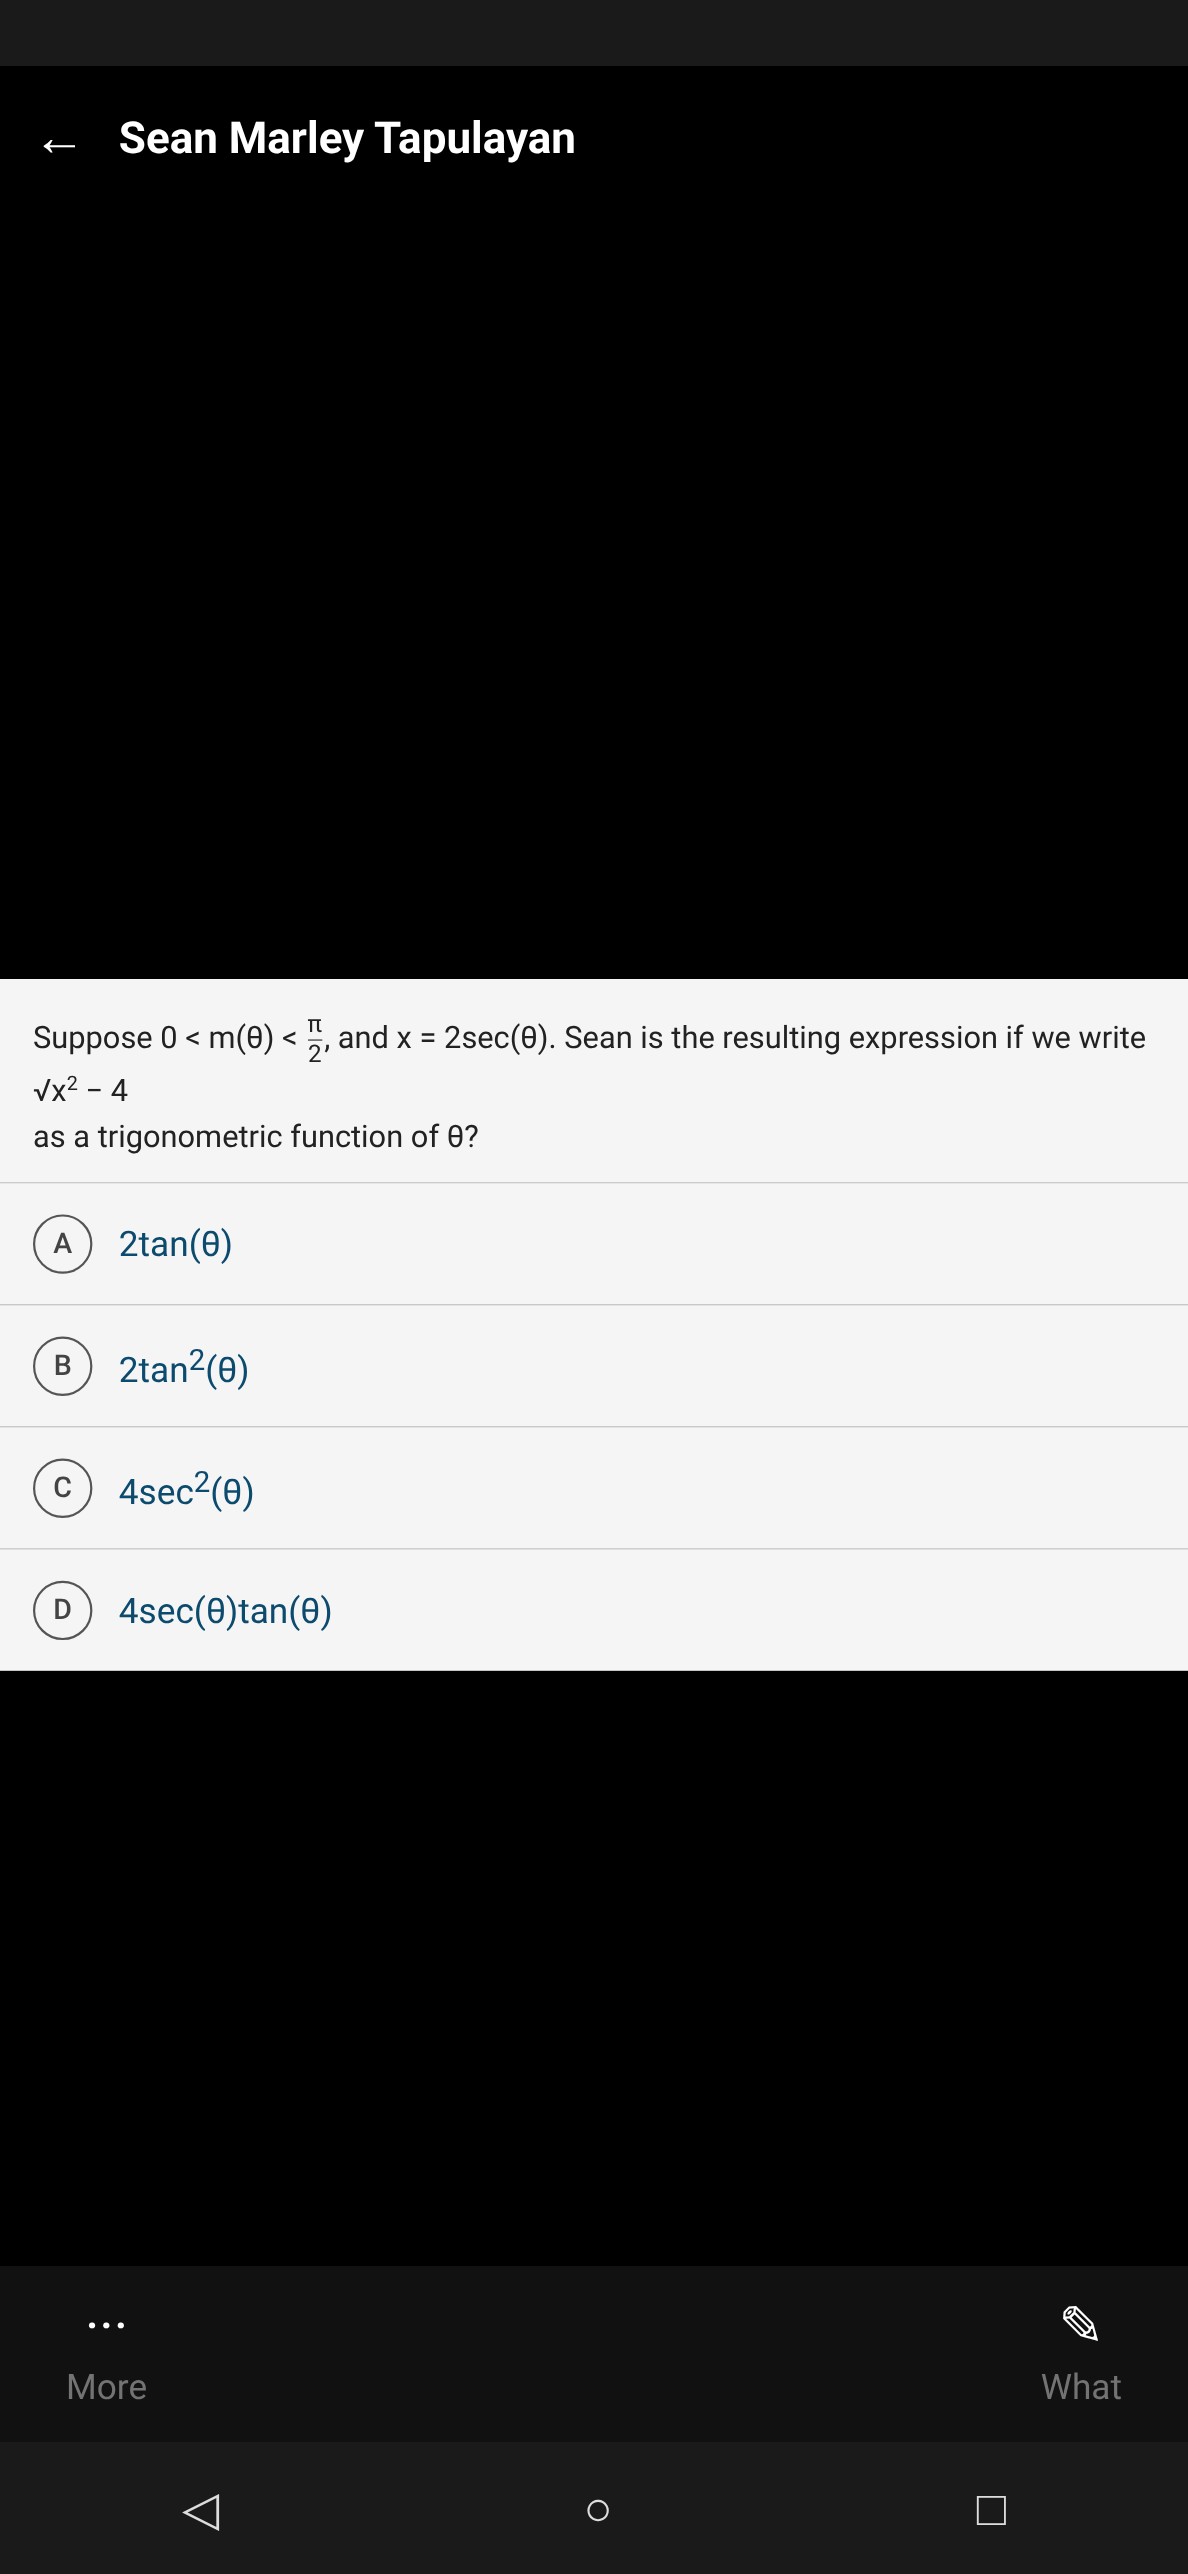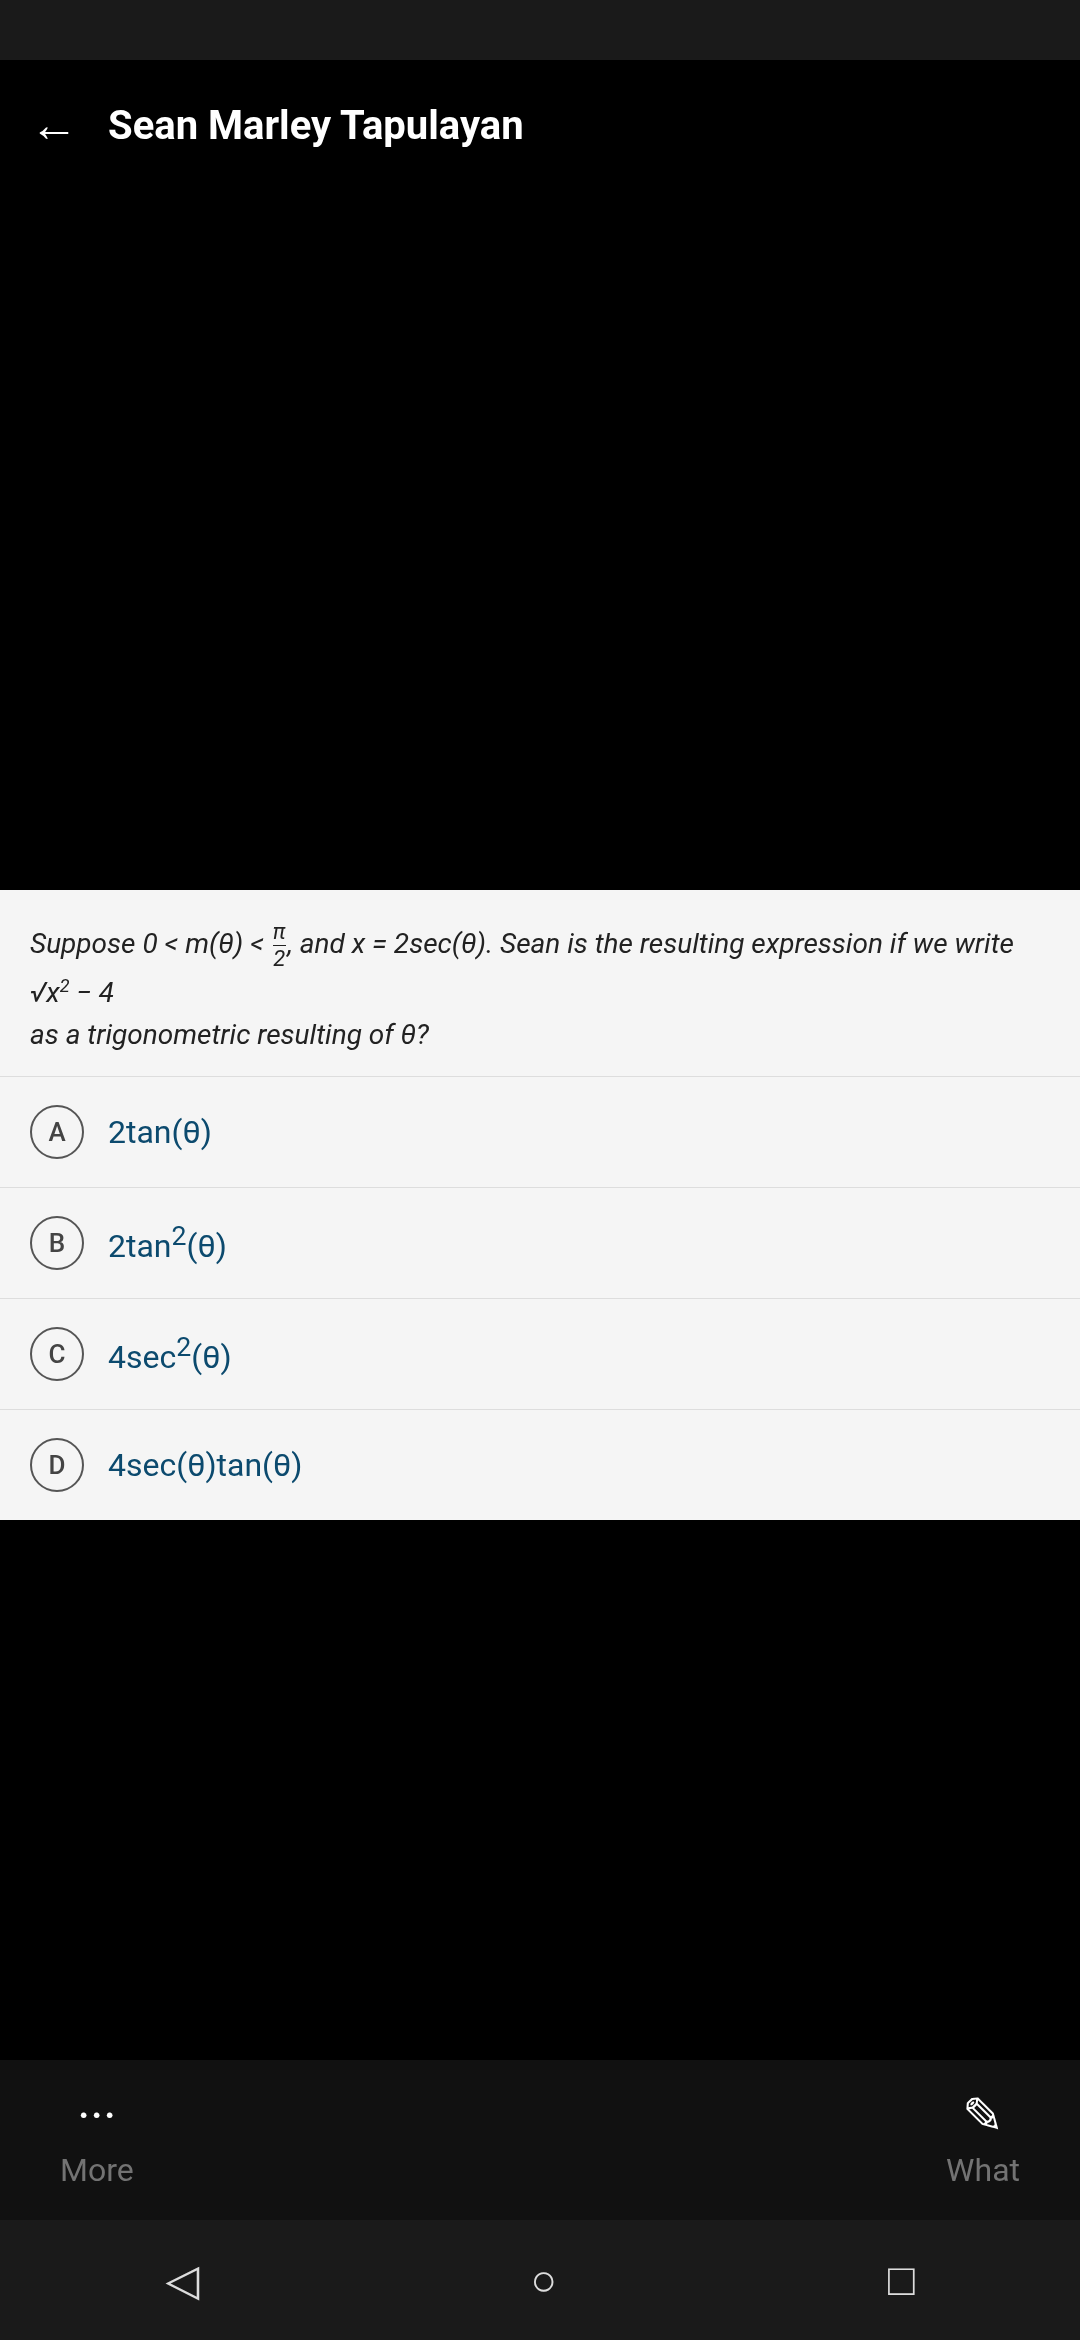--- a/index.html
+++ b/index.html
@@ -59,21 +59,20 @@
       width: 100%;
       height: 700px;
       background: #000;
     }
 
     
     .question-card {
       width: 100%;
       background: #f5f5f5;
       padding: 30px 30px 0 30px;
-      font-style: italic;
     }
     .question-text {
       font-size: 28px;
       color: #222;
       line-height: 1.5;
       margin-bottom: 20px;
     }
     .question-text sup {
       font-size: 18px;
     }
@@ -192,21 +191,21 @@
     </div>
   </div>
 
   <div class="image-area"></div>
 
   <div class="question-card">
     <div class="question-text">
       <span>Suppose 0 &lt; m(θ) &lt; </span><span class="fraction">
           <span class="num">π</span>
           <span class="den">2</span>
-        </span><span>, and x = 2sec(θ). Sean is the resulting expression if we write </span><span>√x<sup>2</sup> − 4</span><br><span>as a trigonometric resulting of θ?</span>
+        </span><span>, and x = 2sec(θ). Sean is the resulting expression if we write </span><span>√x<sup>2</sup> − 4</span><br><span>as a trigonometric function of θ?</span>
     </div>
   </div>
 
   <div>
     <div class="answer-option">
       <div class="option-circle">A</div>
       <div class="option-text">2tan(θ)</div>
     </div>
     <div class="answer-option">
       <div class="option-circle">B</div>

